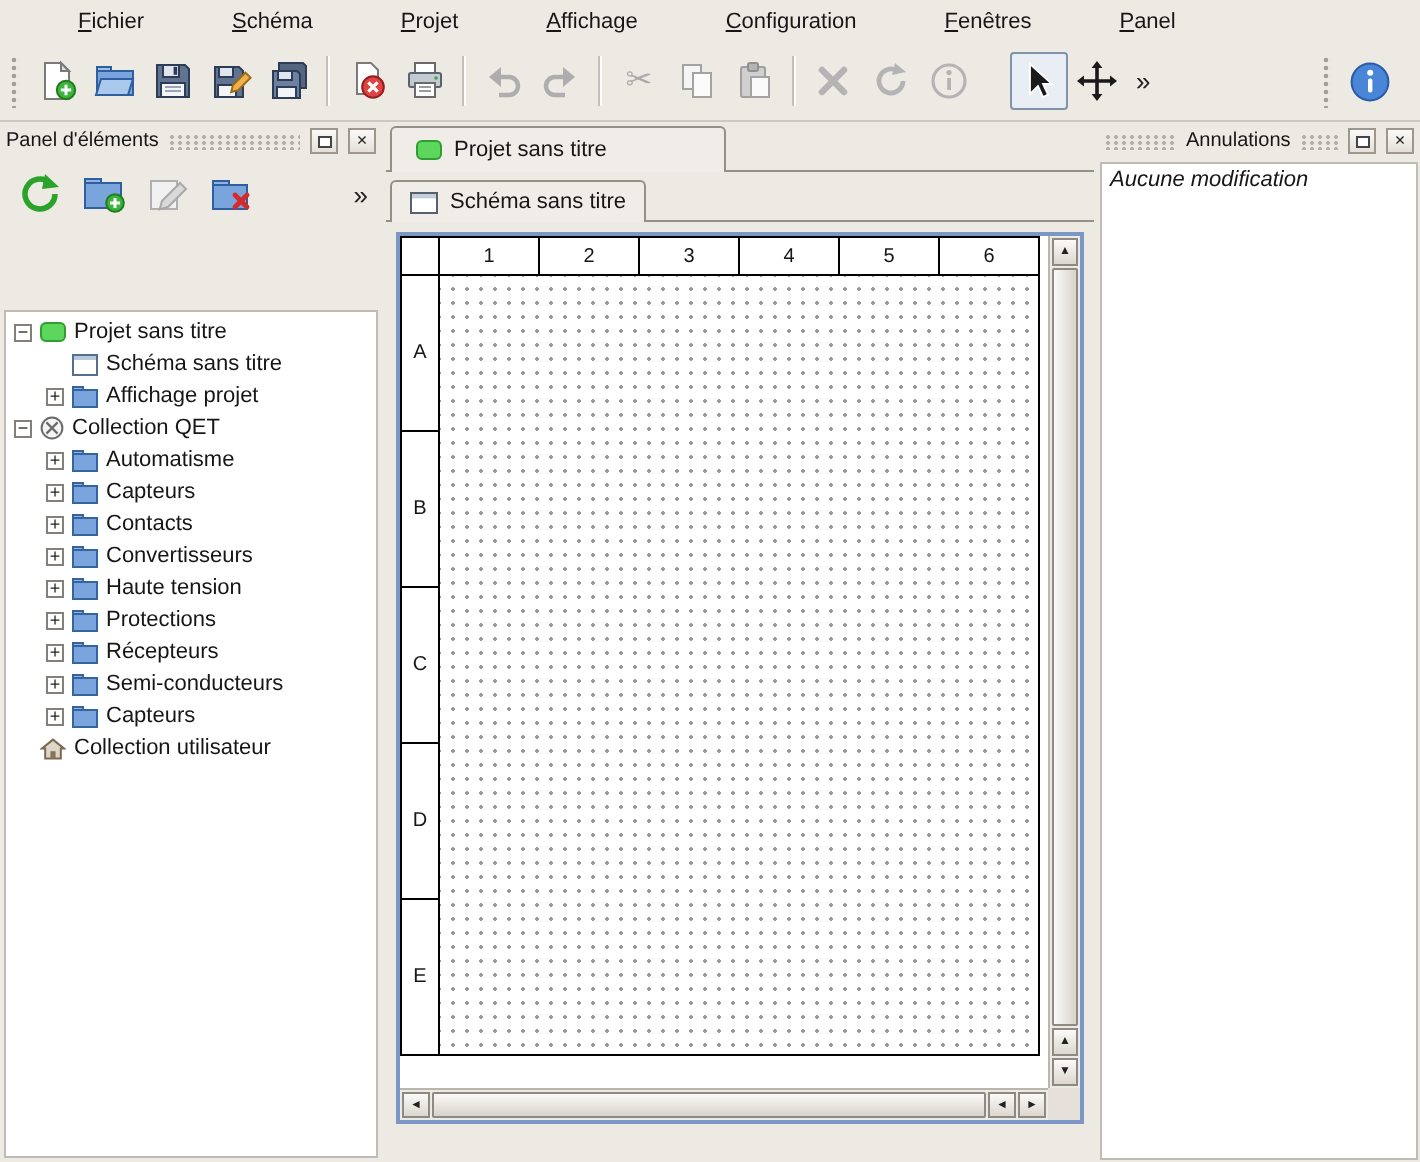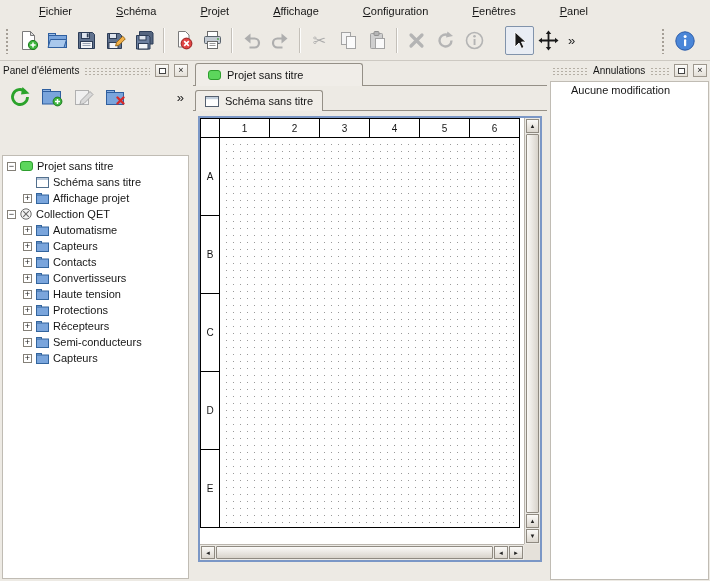--- a/index.html
+++ b/index.html
@@ -67,21 +67,21 @@
 .scorner{position:absolute;right:0;bottom:0;width:16px;height:16px;background:#e5e1da;}
 .sbtn{position:absolute;display:flex;align-items:center;justify-content:center;font-size:6px;color:#222;border:1px solid #8f8a81;background:linear-gradient(#fbfaf8,#dcd7cf);}
 .vscroll .sbtn{left:1px;right:1px;height:14px;}
 .hscroll .sbtn{top:1px;bottom:1px;width:14px;}
 .vthumb{position:absolute;left:1px;right:1px;top:16px;bottom:31px;border:1px solid #8f8a81;border-radius:1px;background:linear-gradient(90deg,#fbfaf8,#d8d3cb);}
 .hthumb{position:absolute;top:1px;bottom:1px;left:16px;right:31px;border:1px solid #8f8a81;border-radius:1px;background:linear-gradient(#fbfaf8,#d8d3cb);}
 .sb-top{top:1px;}.sb-up{bottom:16px;}.sb-down{bottom:1px;}
 .sb-left{left:1px;}.sb-left2{right:16px;}.sb-right{right:1px;}
 
 .undo-view{position:absolute;top:19px;left:1px;right:1px;bottom:1px;background:#fff;border:1px solid #c0bcb4;}
-.undo-item{padding:2px 20px;}
+.undo-item{padding:2px 4px;font-style:italic;}
 </style>
 </head>
 <body>
 
 <div class="menubar">
   <span class="menu-item">Fichier</span>
   <span class="menu-item">Schéma</span>
   <span class="menu-item">Projet</span>
   <span class="menu-item">Affichage</span>
   <span class="menu-item">Configuration</span>
@@ -409,20 +409,30 @@
       <div class="trow lvl1">
         <span class="exp">+</span>
         <span class="ticon">
             <svg width="13" height="11" viewBox="0 0 13 11">
               <rect x="0.5" y="0.5" width="5" height="3" fill="#8fb4e3" stroke="#33659e"></rect>
               <rect x="0.5" y="2" width="12" height="8.5" fill="#7aa5dc" stroke="#33659e"></rect>
             </svg>
           </span>
         <span class="tlabel">Capteurs</span>
       </div>
+      <div class="trow lvl0">
+        <span class="exp none"></span>
+        <span class="ticon">
+            <svg width="13" height="11" viewBox="0 0 13 11">
+              <path d="M6.5.8 1 5.2h1.6v5h7.8v-5H12z" fill="#ded6c8" stroke="#7a6a52"></path>
+              <rect x="5.2" y="6.6" width="2.6" height="3.6" fill="#8a7458"></rect>
+            </svg>
+          </span>
+        <span class="tlabel">Collection utilisateur</span>
+      </div>
     </div>
   </div>
 
   <div class="center">
     <div class="tabbar">
       <span class="tab">
         <svg width="13" height="10" viewBox="0 0 13 10">
             <rect x="0.5" y="0.5" width="12" height="9" rx="2.5" fill="#5cd65c" stroke="#2e9e2e"></rect>
           </svg>
         <span>Projet sans titre</span>

